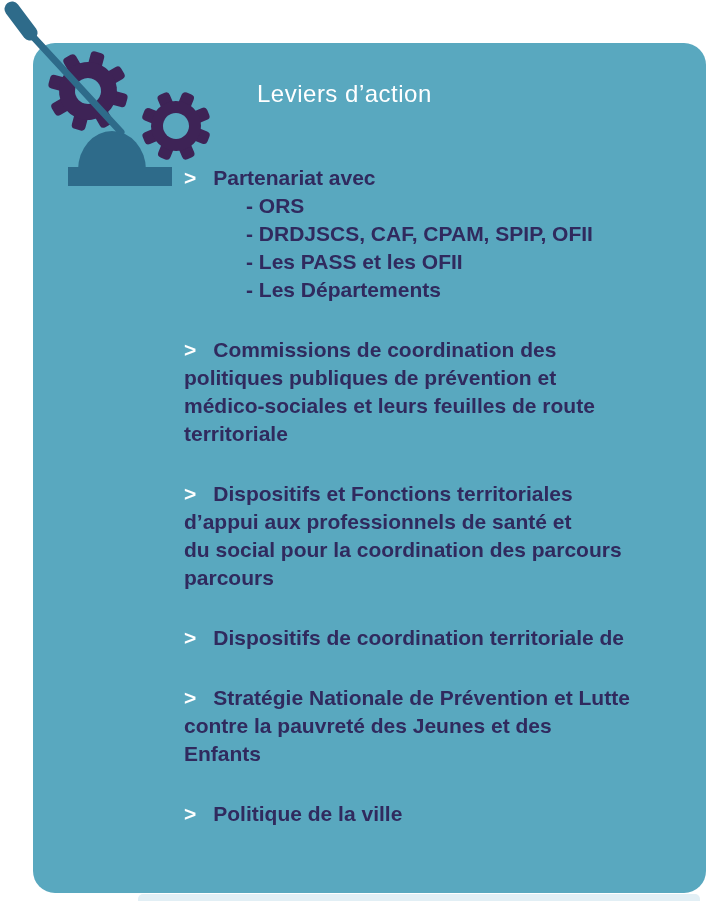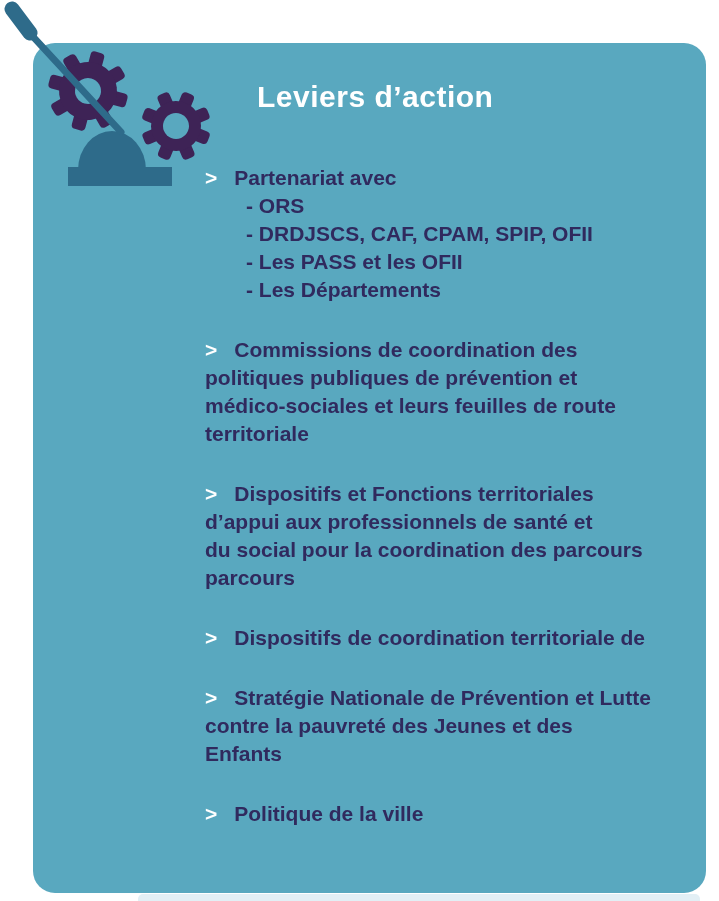--- a/index.html
+++ b/index.html
@@ -39,38 +39,38 @@
     left:0; top:0;
     width:230px; height:200px;
   }
   .gear{fill:var(--gear);}
   .hole{fill:var(--card);}
   .steel-fill{fill:var(--steel);}
   .steel-stroke{stroke:var(--steel);fill:none;stroke-linecap:round;}
   .page-title{
     position:absolute;
     left:257px; top:80px;
-    font-size:30px;
-    font-weight:bold;
+    font-size:24px;
+    font-weight:normal;
     letter-spacing:0.5px;
     color:var(--title);
     white-space:nowrap;
   }
   .content{
     position:absolute;
     left:184px; top:164px;
     width:520px;
     color:var(--text);
     font-size:21px;
     font-weight:bold;
     line-height:28px;
   }
   .item{margin-bottom:32px;}
   .item:last-child{margin-bottom:0;}
-  .line{white-space:nowrap;margin-left:21px;}
+  .line{white-space:nowrap;}
   .chev{
     color:var(--marker);
     display:inline-block;
     margin-right:17px;
   }
   .sub-line{
     padding-left:62px;
     white-space:nowrap;
   }
 </style>

